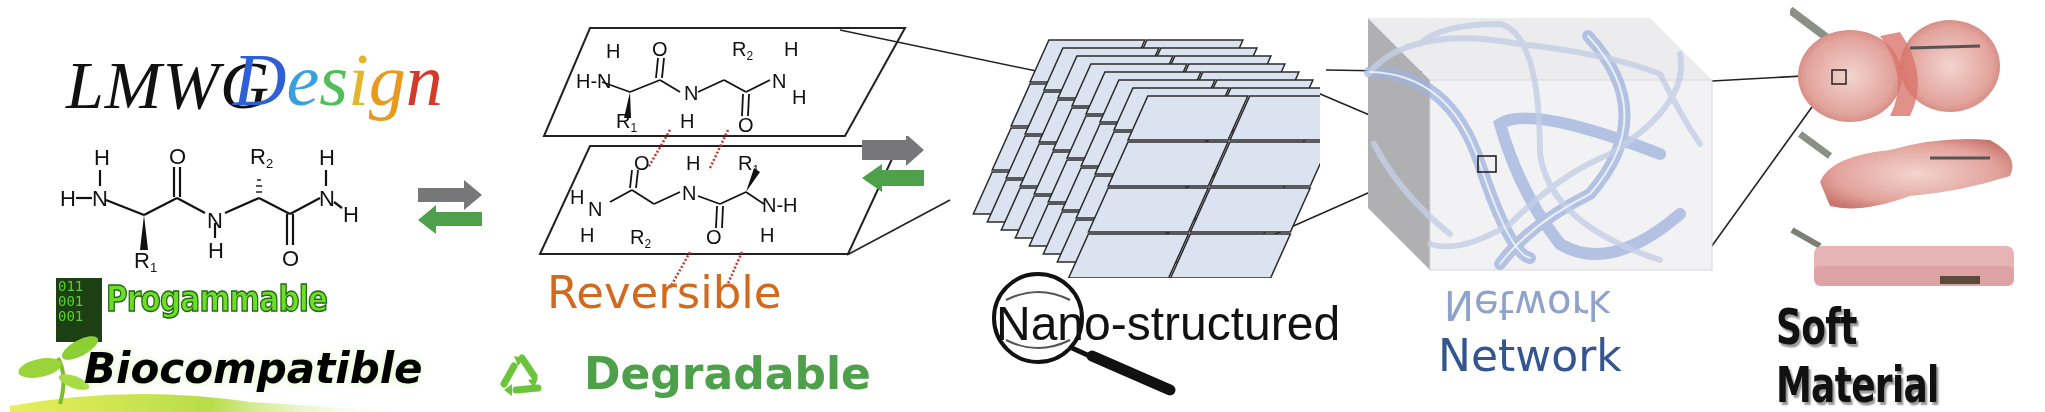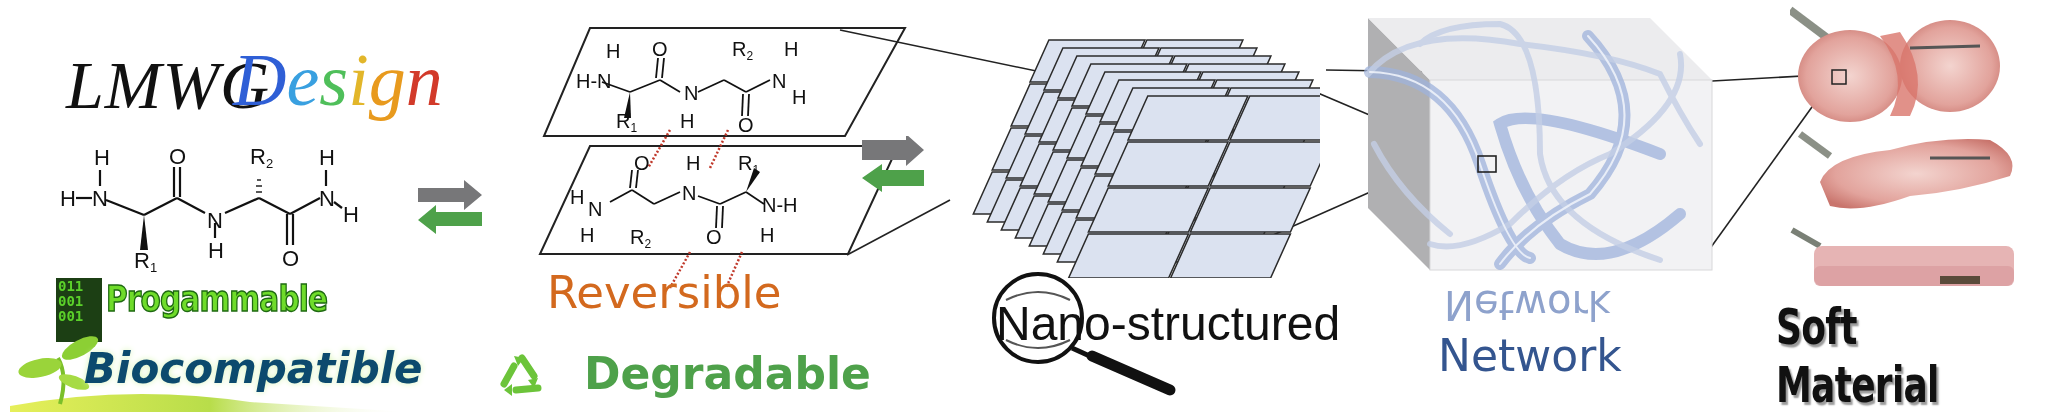--- a/index.html
+++ b/index.html
@@ -3,22 +3,22 @@
 <meta charset="utf-8">
 <style>
   html, body { margin:0; padding:0; background:#ffffff; }
   body { width:2045px; height:412px; position:relative; overflow:hidden; font-family:"Liberation Sans", sans-serif; }
   .abs { position:absolute; }
   svg text { font-family:"Liberation Sans", sans-serif; }
   .title-lmwg { left:22px; top:46px; font-family:"Liberation Serif", serif; font-style:italic; font-size:68px; color:#111; letter-spacing:1px;margin-left:44px; }
   .title-design { left:233px; top:38px; font-family:"Liberation Serif", serif; font-style:italic; font-size:74px; }
   .title-design span { display:inline-block; }
   .lbl-prog { left:106px; top:278px; font-family:"DejaVu Sans", sans-serif; font-weight:bold; font-size:36px; color:#6fdc2a; -webkit-text-stroke:1.5px #1f6a12; letter-spacing:-1px; transform:scaleX(0.82); transform-origin:left; }
-  .prog-icon { left:56px; top:278px; width:46px; height:64px; background:#1c3f14; color:#5bd12a; font-family:"DejaVu Sans Mono", monospace; font-size:14px; line-height:15px; padding:1px 2px; box-sizing:border-box;font-weight:bold; }
-  .lbl-bio { left:84px; top:344px; font-family:"DejaVu Sans", sans-serif; font-weight:bold; font-style:italic; font-size:42px; color:#0c4a6e; text-shadow:0 0 6px #d9f5b8; }
+  .prog-icon { left:56px; top:278px; width:46px; height:64px; background:#1c3f14; color:#5bd12a; font-family:"DejaVu Sans Mono", monospace; font-size:14px; line-height:15px; padding:1px 2px; box-sizing:border-box; }
+  .lbl-bio { left:84px; top:344px; font-family:"DejaVu Sans", sans-serif; font-weight:bold; font-style:italic; font-size:42px; color:#000000; text-shadow:0 0 6px #d9f5b8; }
   .lbl-rev { left:547px; top:266px; font-family:"DejaVu Sans", sans-serif; font-size:45px; color:#d3691e; }
   .lbl-deg { left:584px; top:348px; font-family:"DejaVu Sans", sans-serif; font-weight:bold; font-size:44px; color:#4ea14a; }
   .lbl-nano { left:996px; top:296px; font-family:"Liberation Sans", sans-serif; font-size:48px; color:#111; }
   .lbl-net-mirror { left:1444px; top:282px; font-family:"DejaVu Sans", sans-serif; font-size:40px; color:#8ea2cc; transform:scaleY(-1); }
   .lbl-net { left:1438px; top:330px; font-family:"DejaVu Sans", sans-serif; font-size:44px; color:#34558f; }
   .lbl-soft { left:1776px; top:298px; font-family:"DejaVu Sans", sans-serif; font-weight:bold; font-size:50px; color:#111; text-shadow:3px 3px 2px #9a9a9a; transform:scaleX(0.72); transform-origin:left; letter-spacing:-1px; }
 </style>
 </head>
 <body>
 

